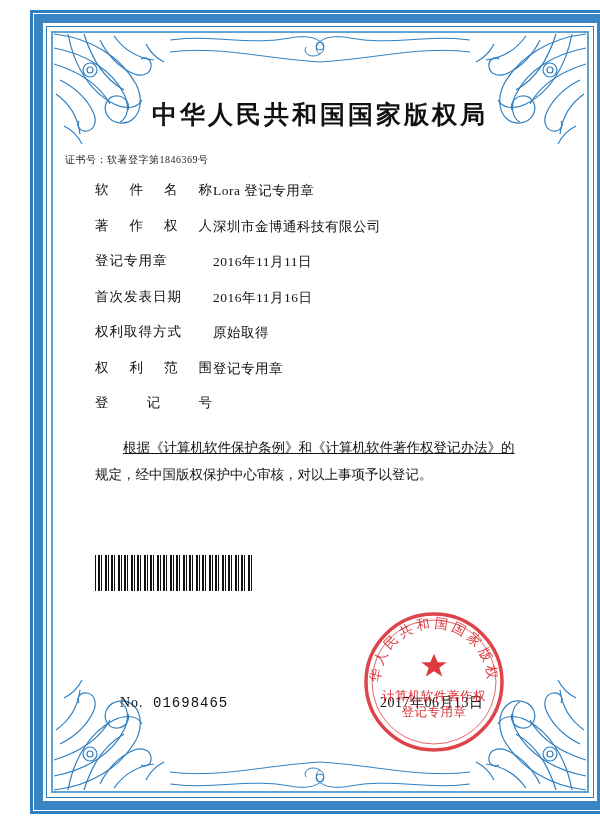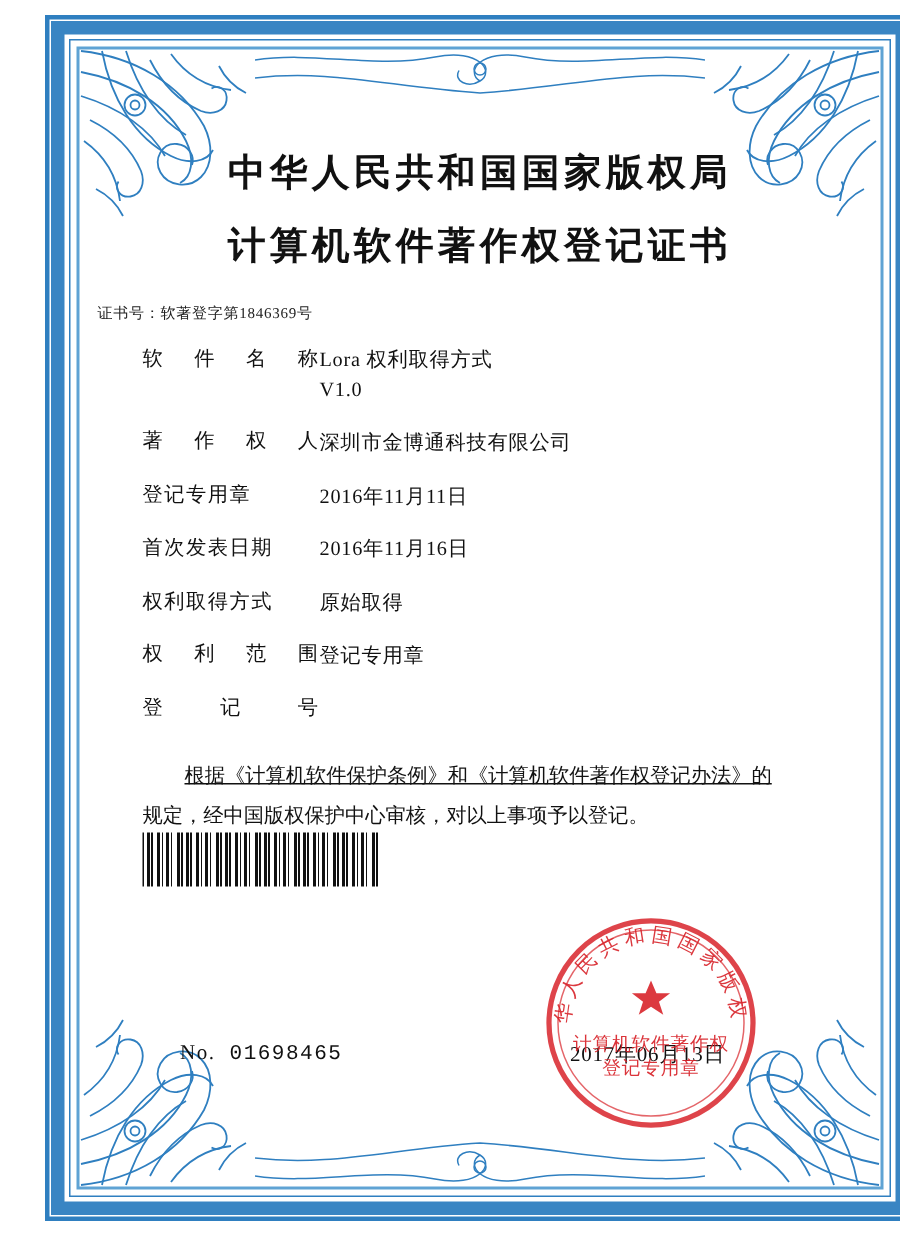--- a/index.html
+++ b/index.html
@@ -319,38 +319,36 @@
         <path d="M300,8 C260,2 220,14 180,6 C150,0 140,16 150,22"></path>
         <path d="M0,20 C50,14 90,26 150,30 C210,26 250,14 300,20"></path>
         <circle cx="150" cy="14" r="4"></circle>
       </g>
     </svg>
   </div>
 
   <div class="content">
 
     <div class="title-main">中华人民共和国国家版权局</div>
-    <div class="title-sub">计算机软件著作权登记证书</div>
 
     <div class="cert-no">
       <span>证书号：</span><span>软著登字第1846369号</span>
     </div>
 
     <div class="fields">
 
       <div class="field-row">
         <div class="field-label spread">
           <span>软</span>
           <span>件</span>
           <span>名</span>
           <span>称</span>
         </div>
         <div class="field-value">
-          <span>Lora 权利取得方式</span>
-          <span class="line2">V1.0</span>
+          <span>Lora 登记专用章</span>
         </div>
       </div>
 
       <div class="field-row">
         <div class="field-label spread">
           <span>著</span>
           <span>作</span>
           <span>权</span>
           <span>人</span>
         </div>

